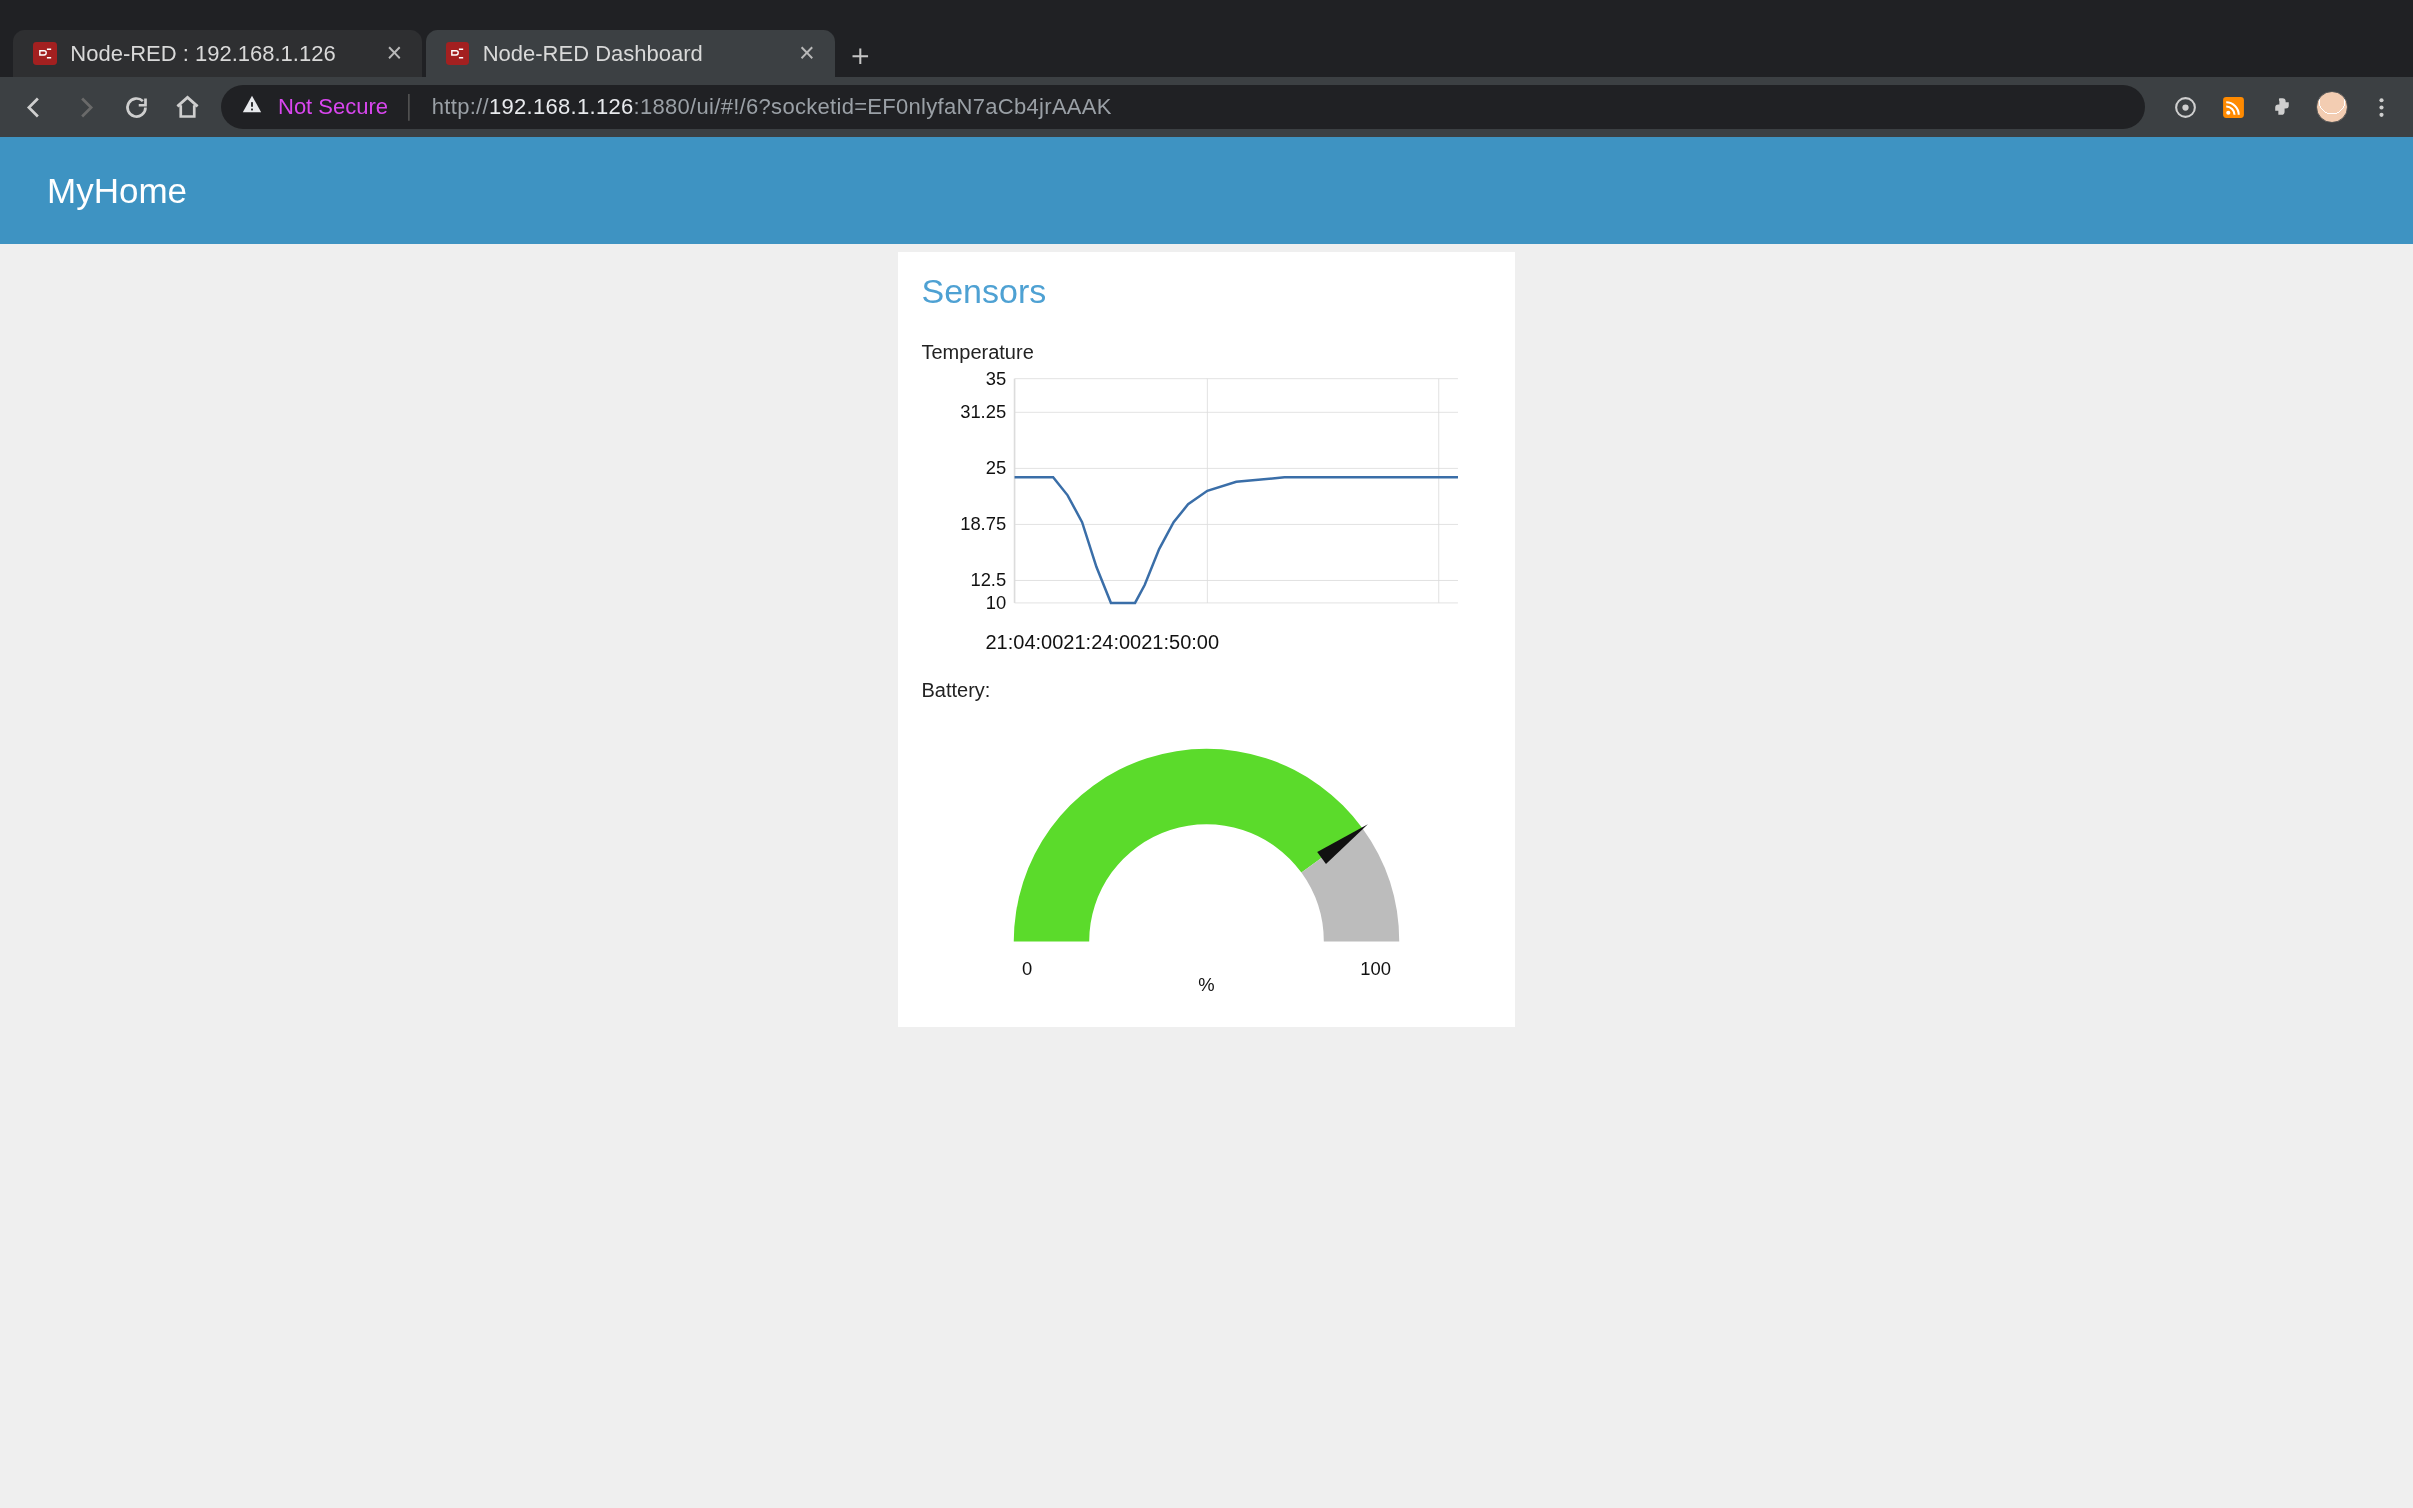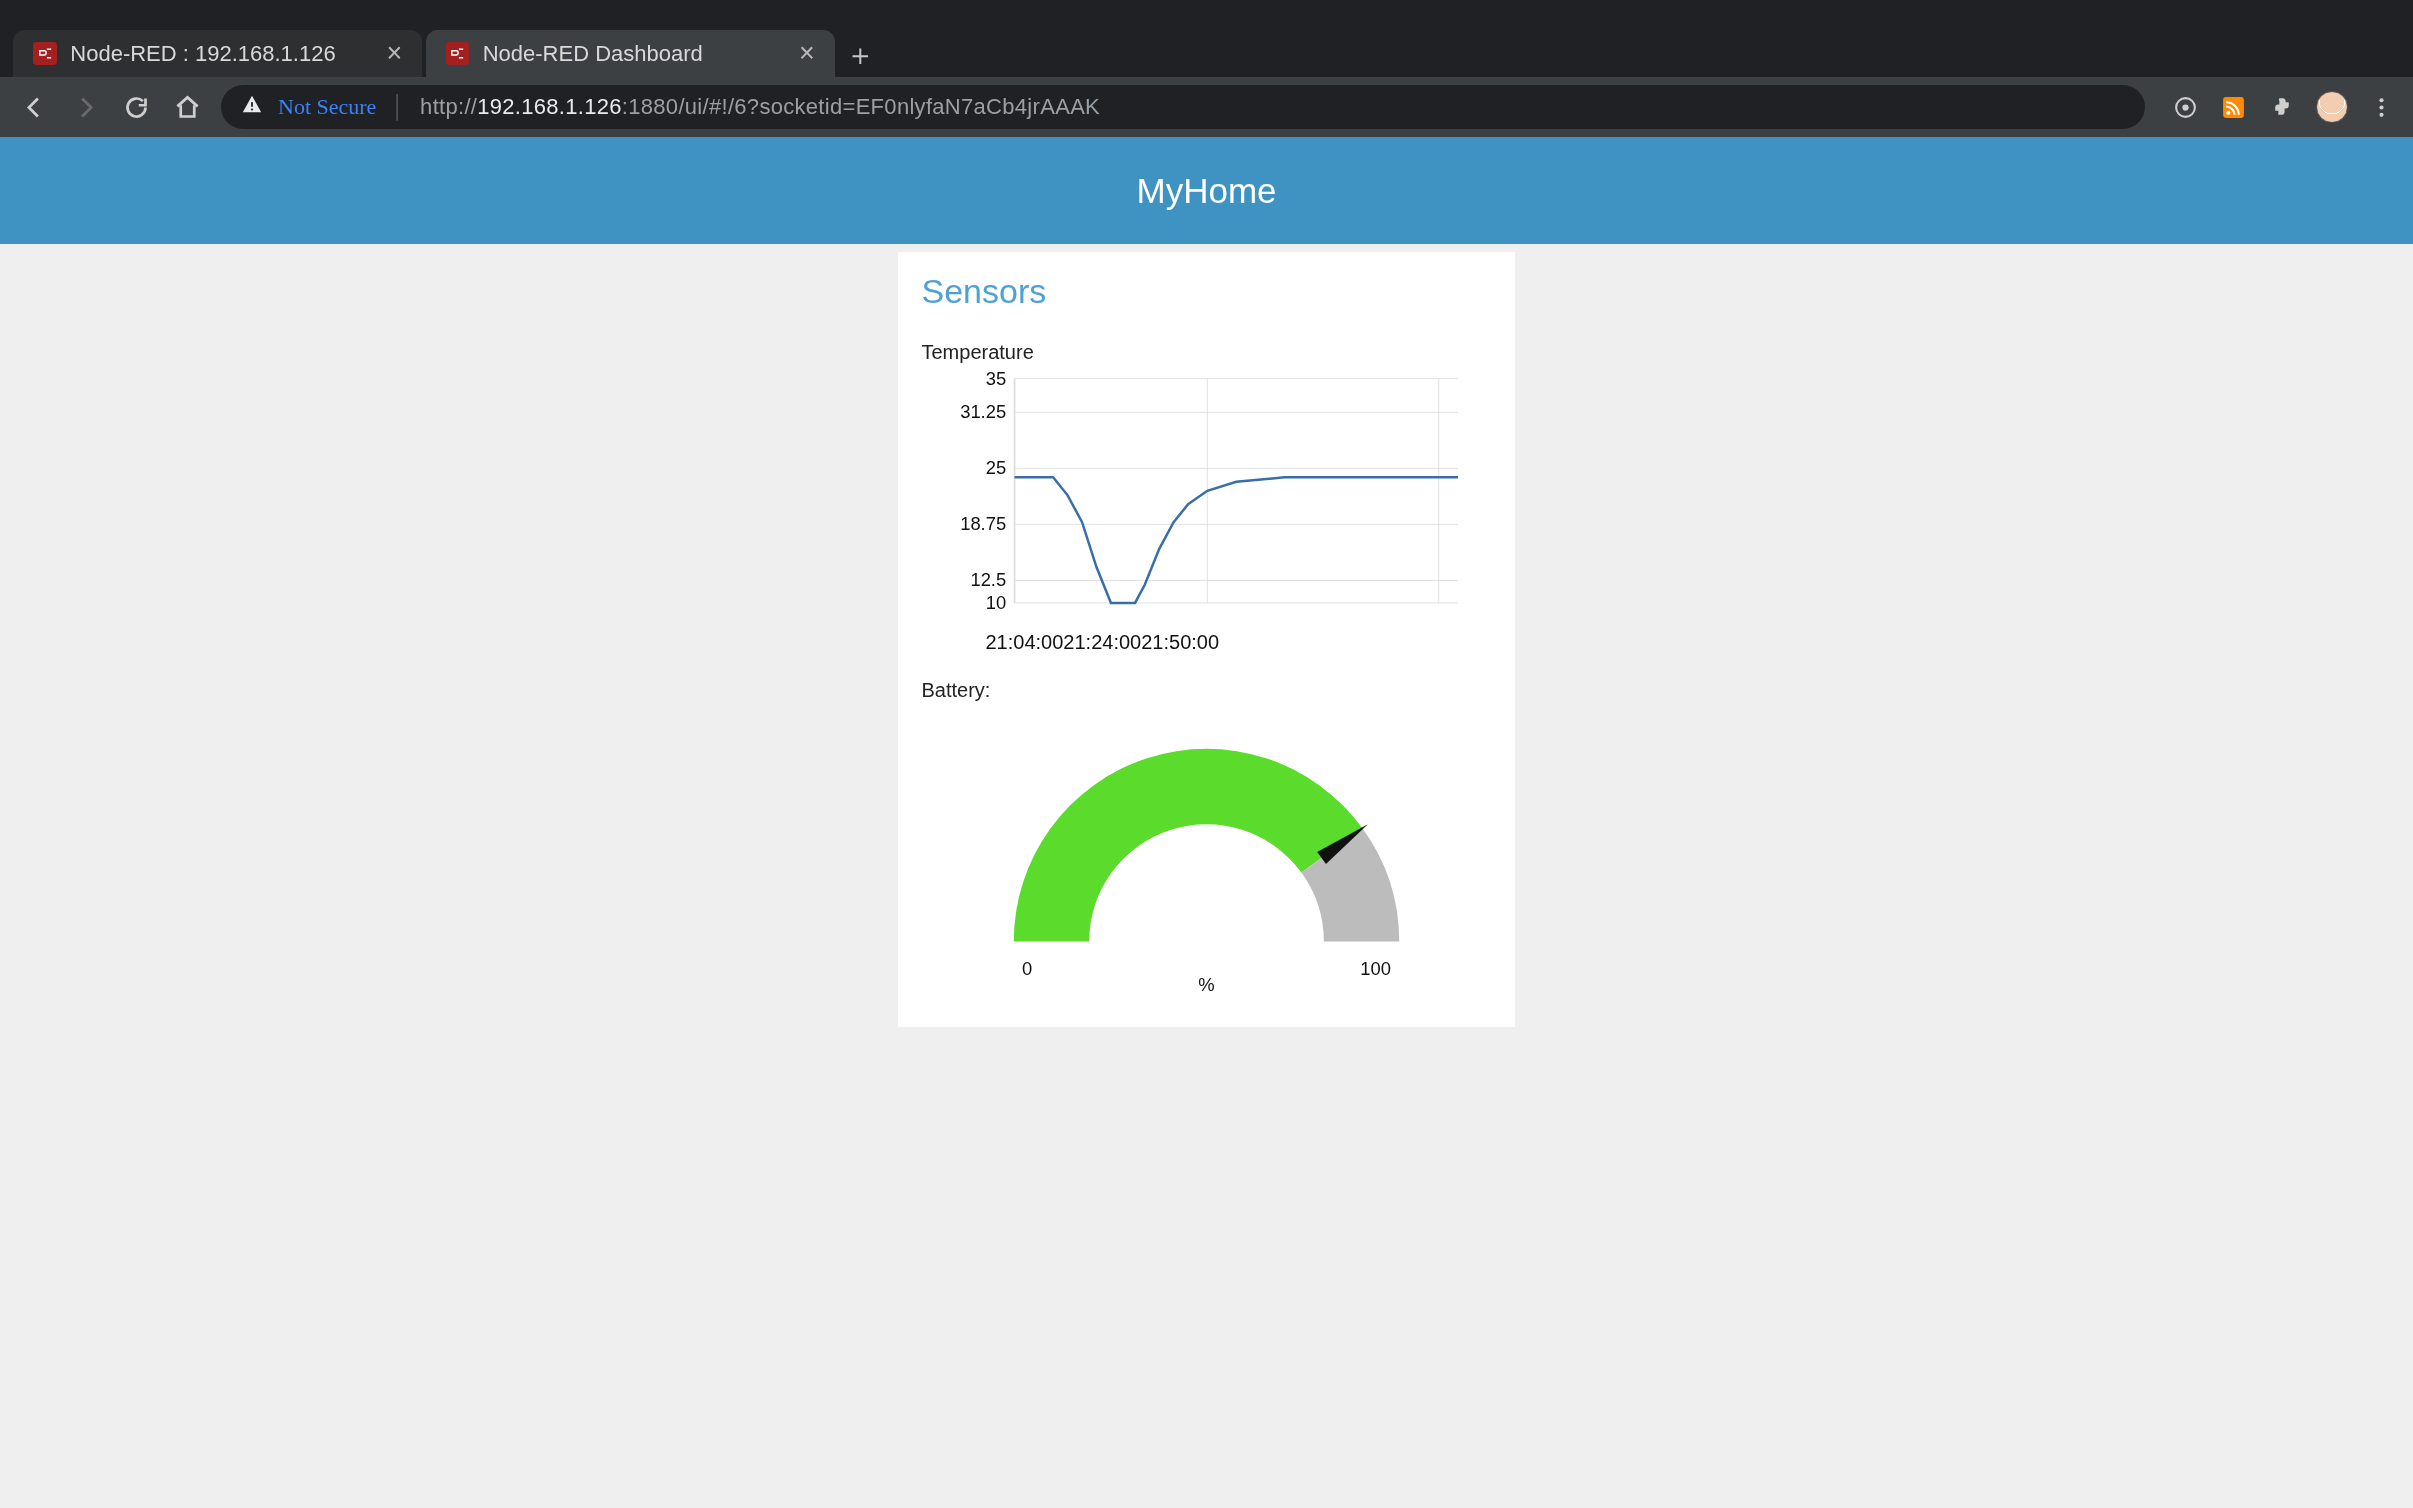--- a/index.html
+++ b/index.html
@@ -32,32 +32,32 @@
   .tab .favicon svg{width:17px;height:17px;}
   .tab .title{flex:1;white-space:nowrap;overflow:hidden;text-overflow:ellipsis;}
   .tab .close{font-size:27px;color:#b9b9b9;line-height:1;}
   .newtab{width:44px;height:44px;display:flex;align-items:center;justify-content:center;color:#c5c5c5;font-size:30px;}
   .toolbar{height:60px;background:var(--tab-active);display:flex;align-items:center;gap:17px;padding:0 17px;border-top:0;}
   .nav-icon{width:34px;height:34px;display:flex;align-items:center;justify-content:center;color:#cfcfcf;}
   .nav-icon svg{width:27px;height:27px;stroke:#cfcfcf;fill:none;stroke-width:2.4;}
   .nav-icon.dim svg{stroke:#6a6a6a;}
   .omnibox{flex:1;height:44px;border-radius:22px;background:var(--omnibox-bg);display:flex;align-items:center;gap:15px;padding:0 20px;color:var(--url-muted);font-size:22px;}
   .omnibox .warn svg{width:22px;height:22px;}
-  .omnibox .notsecure{color:#3b82f6;font-family:Liberation Serif, serif;}
+  .omnibox .notsecure{color:#d946ef;}
   .omnibox .sep{color:#555;}
   .omnibox .url{flex:1;overflow:hidden;white-space:nowrap;text-overflow:ellipsis;letter-spacing:0.3px;}
   .omnibox .url .muted{color:var(--url-muted);}
   .omnibox .url .strong{color:var(--url-strong);margin-top:48px;}
   .right-icons{display:flex;align-items:center;gap:18.4px;margin-left:8.4px;}
   .right-icons .ico{width:30px;height:30px;display:flex;align-items:center;justify-content:center;color:#cfcfcf;}
   .right-icons .ico svg{width:25px;height:25px;}
   .avatar{width:30px;height:30px;border-radius:50%;background:radial-gradient(circle at 50% 30%, #f3cdb2 0 48%, #fff 48% 52%, #f3cdb2 52%);border:0.8px solid #555;}
   
   .viewport{height:calc(1508px - 67px - 60px);background:var(--page-bg);overflow:auto;}
-  .app-header{height:107px;background:var(--header-blue);display:flex;align-items:center;padding:0 47px;justify-content:center;}
+  .app-header{height:107px;background:var(--header-blue);display:flex;align-items:center;padding:0 47px;}
   .app-header .mh-title{color:#fff;font-size:35px;font-weight:500;}
   .content{display:flex;justify-content:center;padding:8px;}
   .card{width:570px;background:var(--card-bg);margin-top:0;padding:20px 23.5px 25px 23.5px;}
   .card .card-title{color:var(--card-title);font-size:34px;font-weight:500;margin-bottom:30px;}
   .section-title{color:var(--text);font-size:20px;font-weight:400;text-align:left;margin-bottom:8.4px;}
   
   .chart-wrap{margin:0 auto 23.5px auto;width:520px;}
   .chart{width:520px;height:251px;}
   .x-ticks{display:flex;justify-content:flex-start;margin-top:5px;color:#111;font-size:20px;padding-left:39px;}
   

